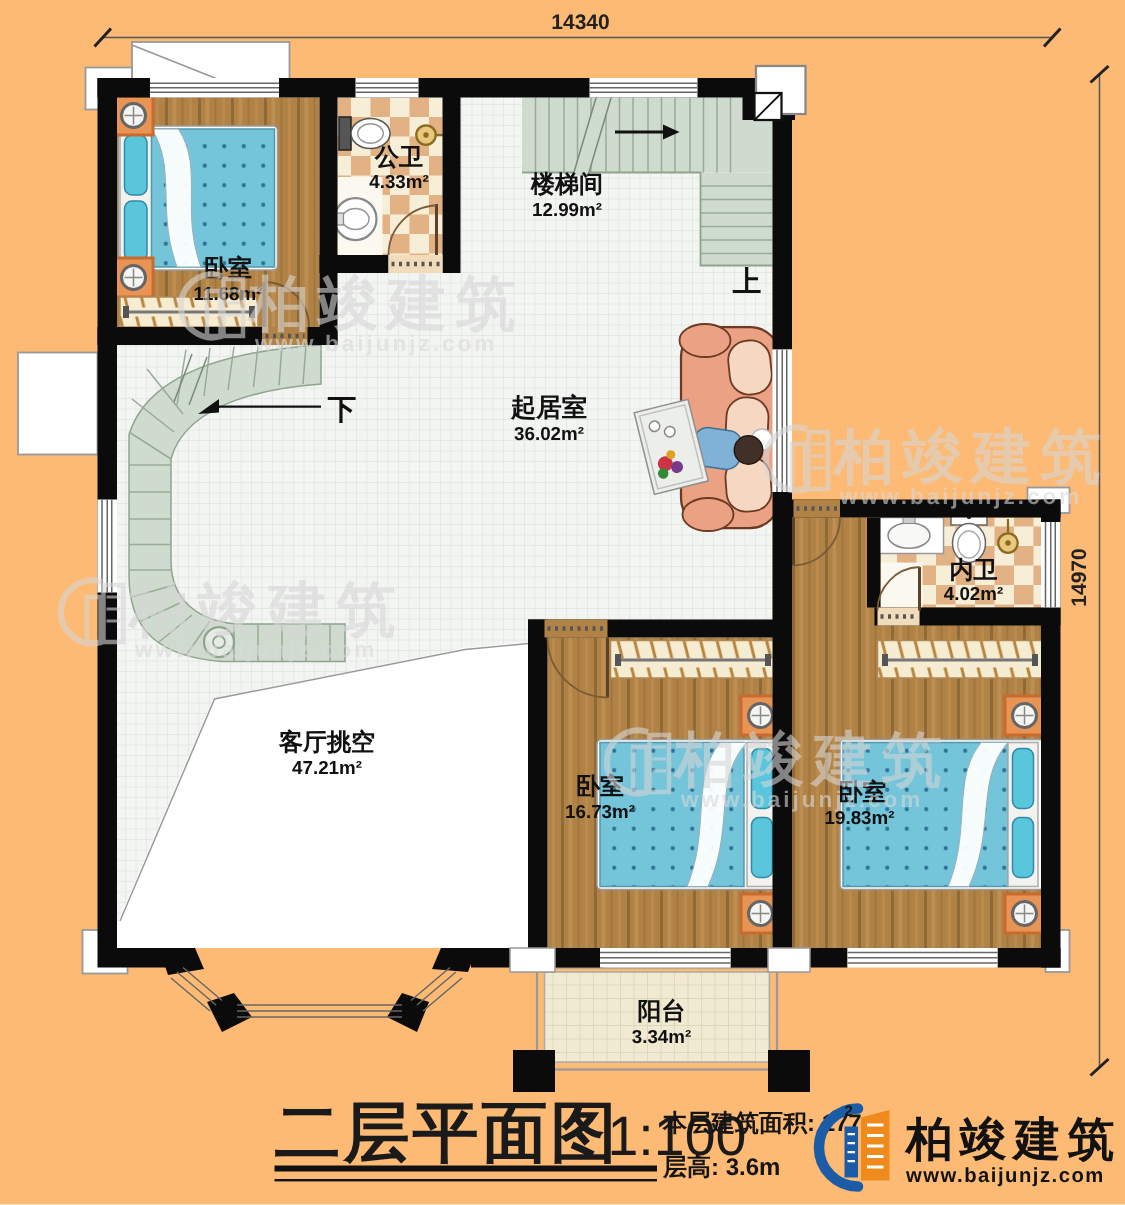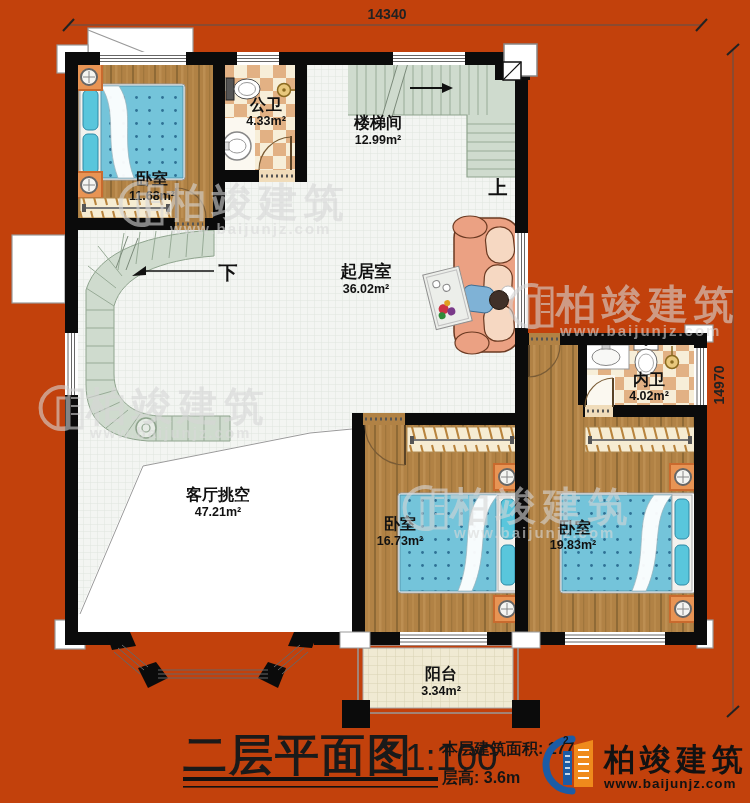--- a/index.html
+++ b/index.html
@@ -1,16 +1,16 @@
 <!DOCTYPE html>
 <html><head>
 <meta charset="utf-8">
 <style>
   html,body{margin:0;padding:0;background:#fff;}
-  .stage{position:relative;width:750px;height:803px;background:#c2410c;overflow:hidden;
+  .stage{position:relative;width:750px;height:803px;background:#fdba74;overflow:hidden;
          font-family:"Liberation Sans", sans-serif;}
   svg{position:absolute;left:0;top:0;}
   text{font-family:"Liberation Sans", sans-serif;}
   .rname{font-size:16px;font-weight:bold;fill:#111;}
   .rname-big{font-size:17px;font-weight:bold;fill:#111;}
   .rarea{font-size:12.5px;font-weight:bold;fill:#111;}
   .dim{font-size:14px;font-weight:bold;fill:#222;}
   .stairlbl{font-size:19px;font-weight:bold;fill:#111;}
   .t-main{font-size:44px;font-weight:bold;fill:#1a1a1a;letter-spacing:2px;}
   .t-scale{font-size:37px;fill:#1a1a1a;}

